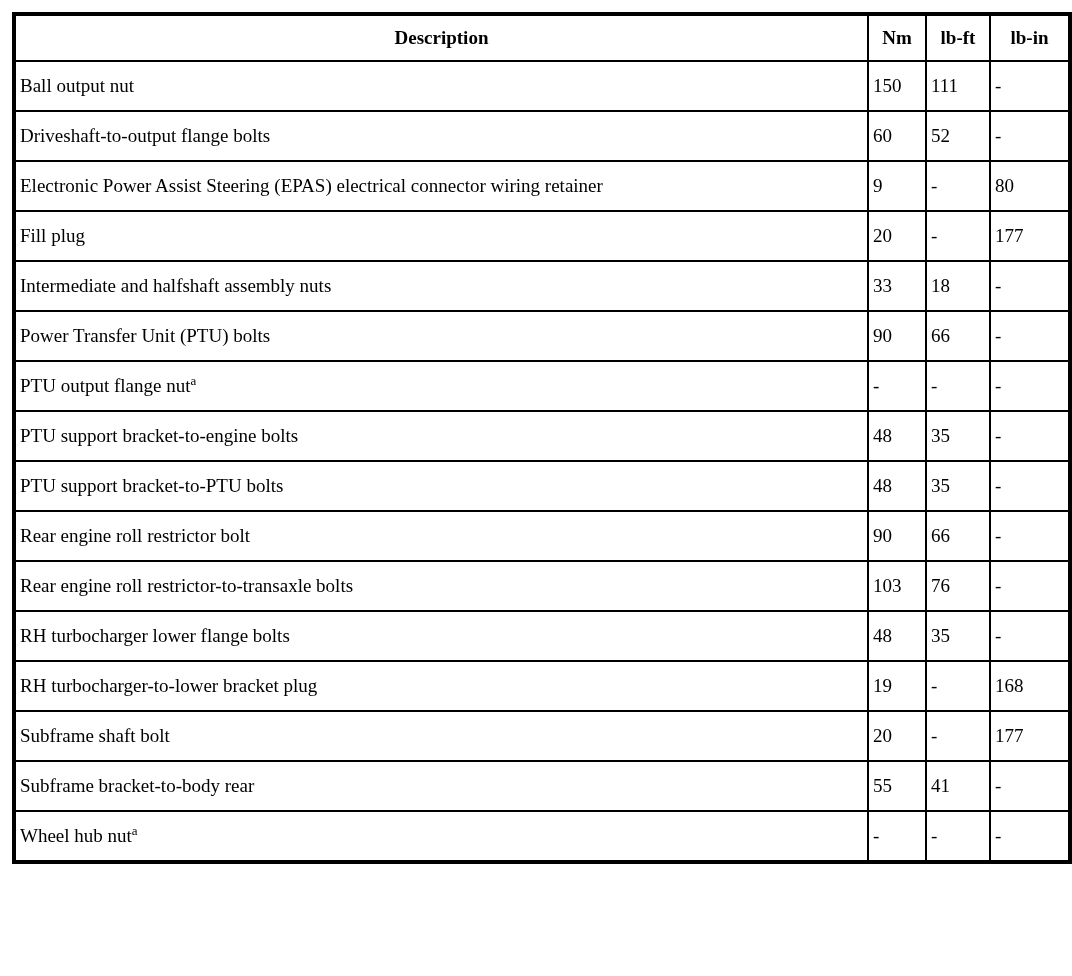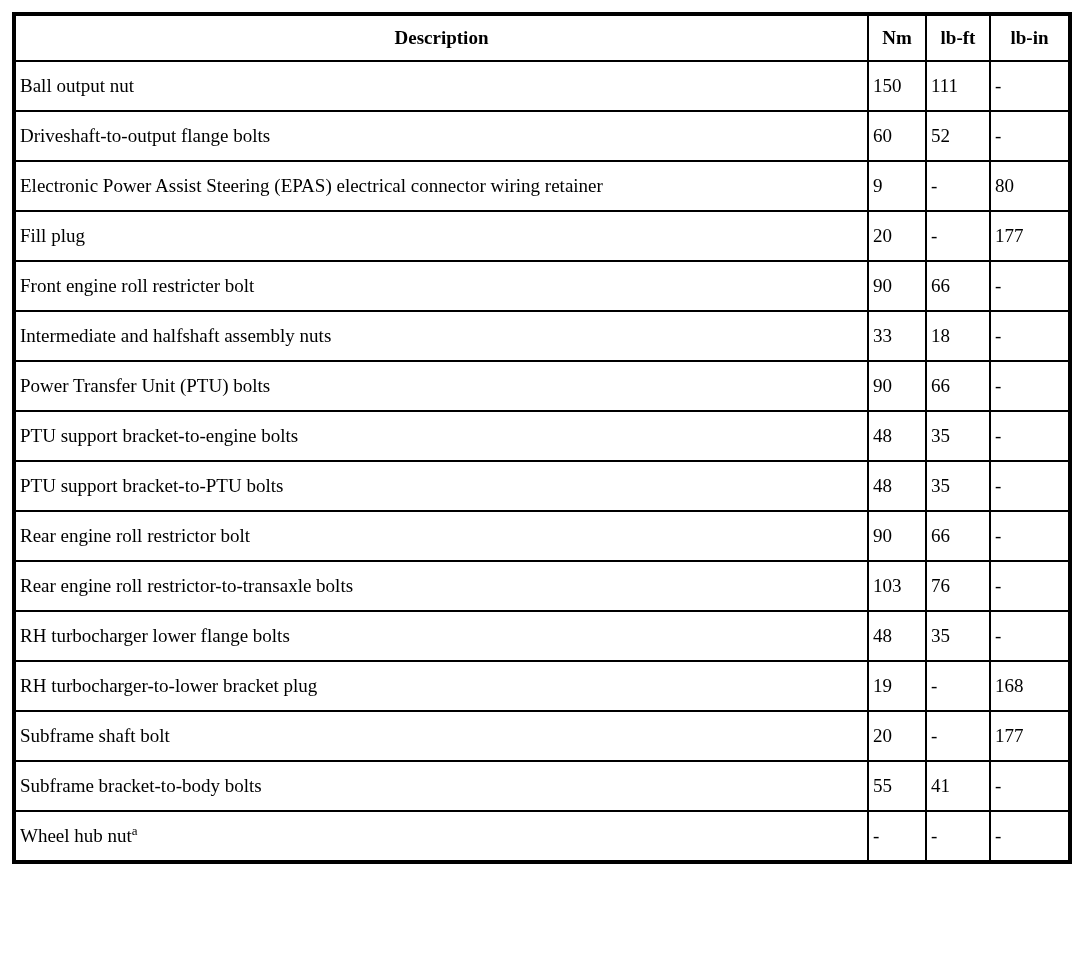--- a/index.html
+++ b/index.html
@@ -95,35 +95,35 @@
           <td class="num">-</td>
           <td class="num">80</td>
         </tr>
         <tr>
           <td class="desc">Fill plug</td>
           <td class="num">20</td>
           <td class="num">-</td>
           <td class="num">177</td>
         </tr>
         <tr>
-          <td class="desc">Front engine roll restricter bolt</td>
-          <td class="num">90</td>
-          <td class="num">66</td>
-          <td class="num">-</td>
-        </tr>
-        <tr>
           <td class="desc">Intermediate and halfshaft assembly nuts</td>
           <td class="num">33</td>
           <td class="num">18</td>
           <td class="num">-</td>
         </tr>
         <tr>
           <td class="desc">Power Transfer Unit (PTU) bolts</td>
           <td class="num">90</td>
           <td class="num">66</td>
+          <td class="num">-</td>
+        </tr>
+        <tr>
+          <td class="desc">PTU output flange nut<sup class="footnote">a</sup></td>
+          <td class="num">-</td>
+          <td class="num">-</td>
           <td class="num">-</td>
         </tr>
         <tr>
           <td class="desc">PTU support bracket-to-engine bolts</td>
           <td class="num">48</td>
           <td class="num">35</td>
           <td class="num">-</td>
         </tr>
         <tr>
           <td class="desc">PTU support bracket-to-PTU bolts</td>
@@ -155,21 +155,21 @@
           <td class="num">-</td>
           <td class="num">168</td>
         </tr>
         <tr>
           <td class="desc">Subframe shaft bolt</td>
           <td class="num">20</td>
           <td class="num">-</td>
           <td class="num">177</td>
         </tr>
         <tr>
-          <td class="desc">Subframe bracket-to-body bolts</td>
+          <td class="desc">Subframe bracket-to-body rear</td>
           <td class="num">55</td>
           <td class="num">41</td>
           <td class="num">-</td>
         </tr>
         <tr>
           <td class="desc">Wheel hub nut<sup class="footnote">a</sup></td>
           <td class="num">-</td>
           <td class="num">-</td>
           <td class="num">-</td>
         </tr>

